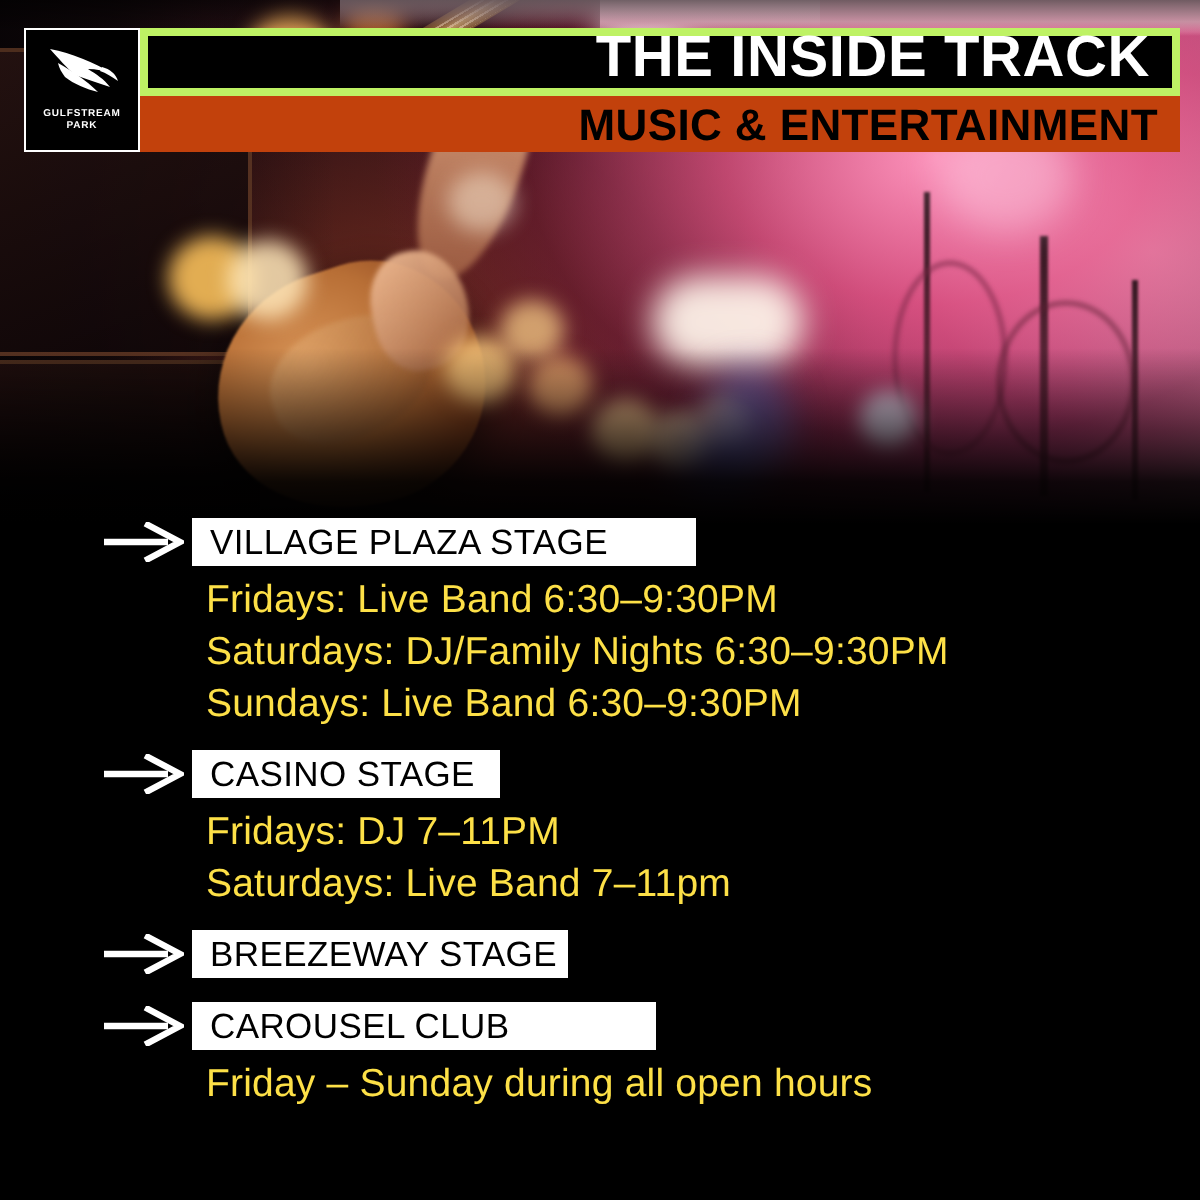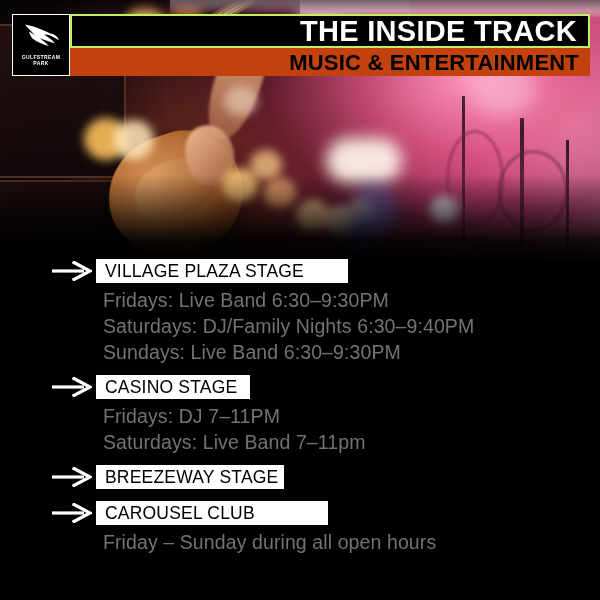--- a/index.html
+++ b/index.html
@@ -246,21 +246,21 @@
     font-weight: bold;
     margin-top: 3px;
   }
   .bar-top {
     position: absolute;
     left: 70px;
     top: 14px;
     width: 520px;
     height: 34px;
     background: #000000;
-    border: 2px solid #bef264;
+    border: 4px solid #bef264;
     box-sizing: border-box;
     display: flex;
     align-items: flex-end;
     justify-content: flex-end;
     padding-right: 11px;
   }
   .bar-top-title {
     color: #ffffff;
     font-size: 29px;
     font-weight: bold;
@@ -335,21 +335,21 @@
   .w-village { width: 252px; }
   .w-casino  { width: 154px; }
   .w-breeze  { width: 188px; }
   .w-carousel{ width: 232px; }
 
   .sec-lines {
     padding-left: 103px;
     padding-top: 3px;
   }
   .sec-line {
-    color: #737373;
+    color: #fde047;
     font-size: 19.5px;
     line-height: 26px;
     letter-spacing: 0.1px;
     white-space: nowrap;
   }
   .gap-casino   { margin-top: 9px; }
   .gap-breeze   { margin-top: 9px; }
   .gap-carousel { margin-top: 10px; }
 </style>
 </head>
@@ -431,21 +431,21 @@
     <div class="sec">
       <div class="sec-head">
         <svg class="arrow-icon" viewBox="0 0 40 20" aria-hidden="true">
           <path d="M0 10 L32 10" stroke="#ffffff" stroke-width="3.2" fill="none"></path>
           <path d="M22 1.5 L38 10 L22 18.5" stroke="#ffffff" stroke-width="3.2" fill="none" stroke-linecap="square" stroke-linejoin="miter"></path>
         </svg>
         <div class="sec-label w-village">VILLAGE PLAZA STAGE</div>
       </div>
       <div class="sec-lines">
         <div class="sec-line">Fridays: Live Band  6:30–9:30PM</div>
-        <div class="sec-line">Saturdays: DJ/Family Nights  6:30–9:40PM</div>
+        <div class="sec-line">Saturdays: DJ/Family Nights  6:30–9:30PM</div>
         <div class="sec-line">Sundays: Live Band  6:30–9:30PM</div>
       </div>
     </div>
 
     <div class="sec gap-casino">
       <div class="sec-head">
         <svg class="arrow-icon" viewBox="0 0 40 20" aria-hidden="true">
           <path d="M0 10 L32 10" stroke="#ffffff" stroke-width="3.2" fill="none"></path>
           <path d="M22 1.5 L38 10 L22 18.5" stroke="#ffffff" stroke-width="3.2" fill="none" stroke-linecap="square" stroke-linejoin="miter"></path>
         </svg>

